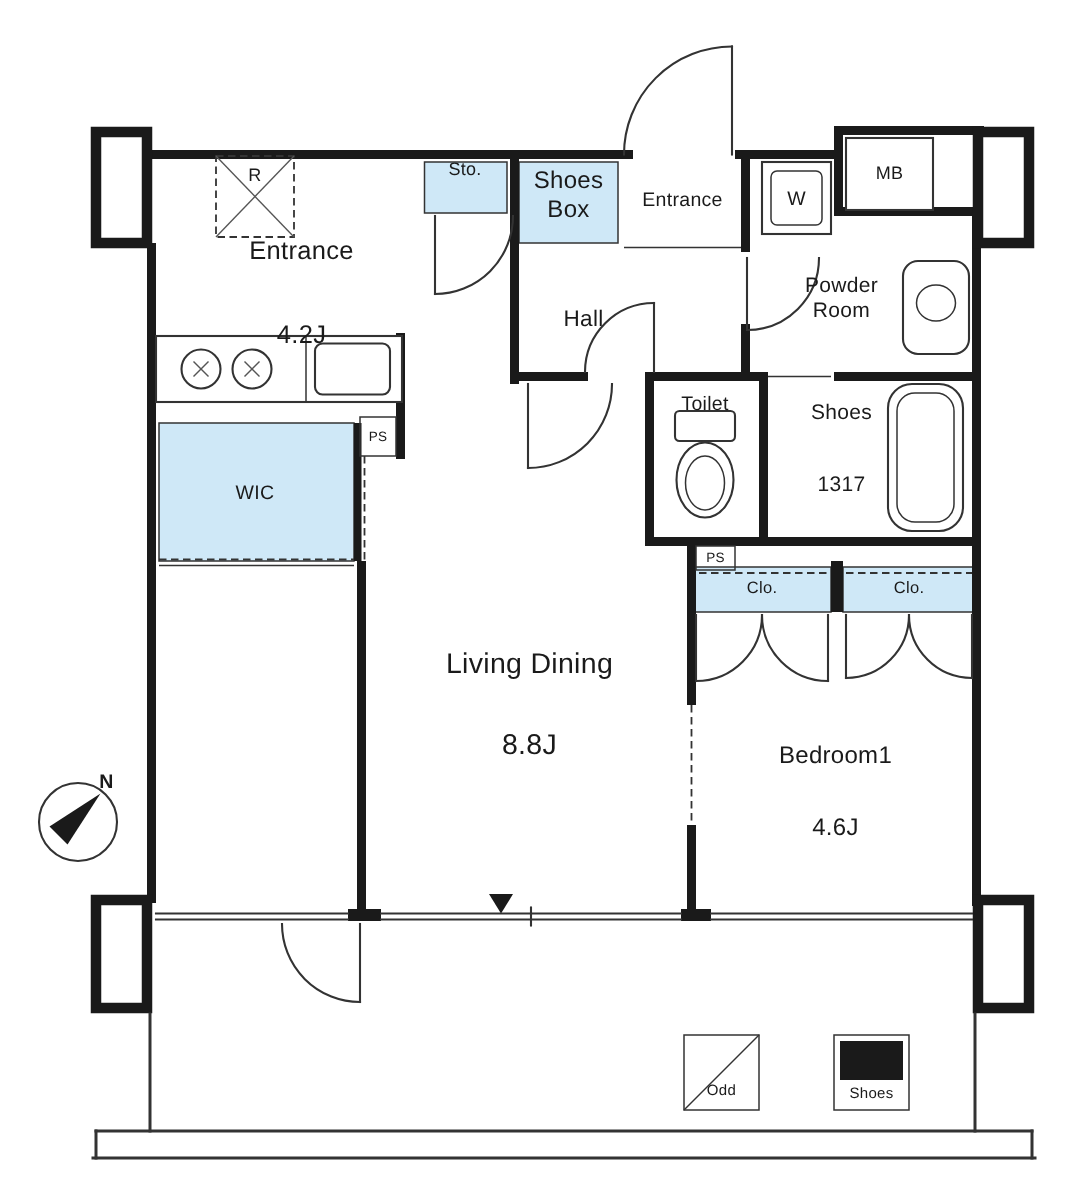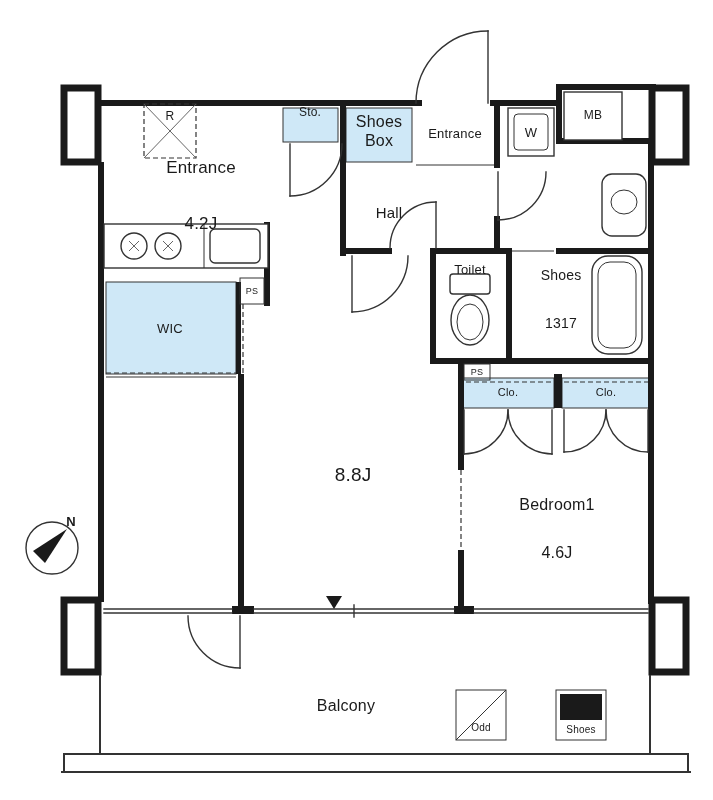--- a/index.html
+++ b/index.html
@@ -183,20 +183,24 @@
   </div>
   <div class="lbl" style="left:531px;top:132px;font-size:13px">
     <span class="nm">W</span>
   </div>
   <div class="lbl" style="left:593px;top:116px;font-size:12px">
     <span class="nm">MB</span>
   </div>
   <div class="lbl" style="left:170px;top:117px;font-size:12px">
     <span class="nm">R</span>
   </div>
+  <div class="lbl" style="left:561px;top:198px;font-size:14px">
+    <span class="nm">Powder
+Room</span>
+  </div>
   <div class="lbl" style="left:389px;top:213px;font-size:15px">
     <span class="nm">Hall</span>
   </div>
   <div class="lbl" style="left:470px;top:269px;font-size:13px">
     <span class="nm">Toilet</span>
   </div>
   <div class="lbl" style="left:561px;top:299px;font-size:14px">
     <span class="nm">Shoes</span>
     <span class="sz">1317</span>
   </div>
@@ -209,29 +213,27 @@
   <div class="lbl" style="left:477px;top:372px;font-size:9px">
     <span class="nm">PS</span>
   </div>
   <div class="lbl" style="left:508px;top:393px;font-size:11px">
     <span class="nm">Clo.</span>
   </div>
   <div class="lbl" style="left:606px;top:393px;font-size:11px">
     <span class="nm">Clo.</span>
   </div>
   <div class="lbl roomy" style="left:353px;top:471px;font-size:19px">
+    <span class="nm">Living Dining</span>
     <span class="sz">8.8J</span>
   </div>
   <div class="lbl roomy" style="left:557px;top:528px;font-size:16px">
     <span class="nm">Bedroom1</span>
     <span class="sz">4.6J</span>
   </div>
-  <div class="lbl" style="left:346px;top:706px;font-size:16px">
-    <span class="nm">Balcony</span>
-  </div>
   <div class="lbl" style="left:481px;top:728px;font-size:10px">
     <span class="nm">Odd</span>
   </div>
   <div class="lbl" style="left:581px;top:730px;font-size:10px">
     <span class="nm">Shoes</span>
   </div>
   <div class="lbl bold" style="left:71px;top:521px;font-size:13px">
     <span class="nm">N</span>
   </div>
 

